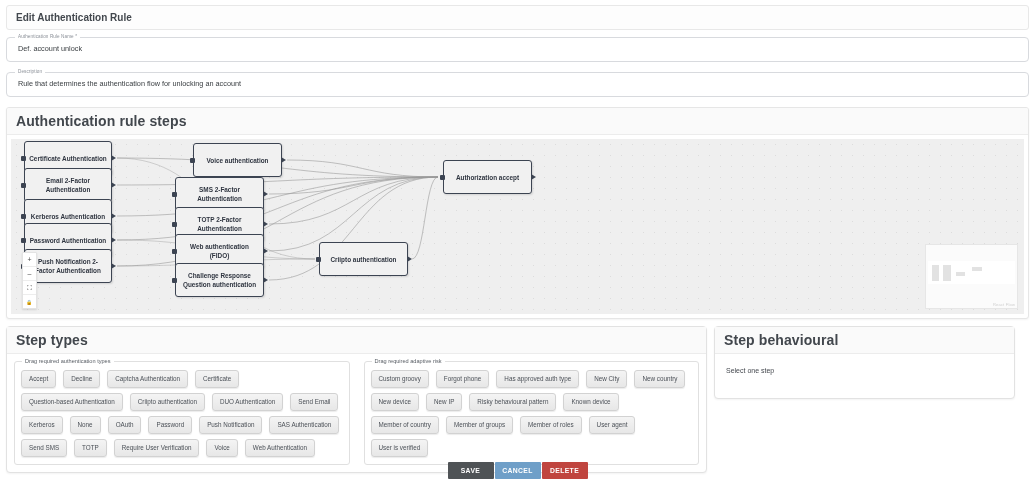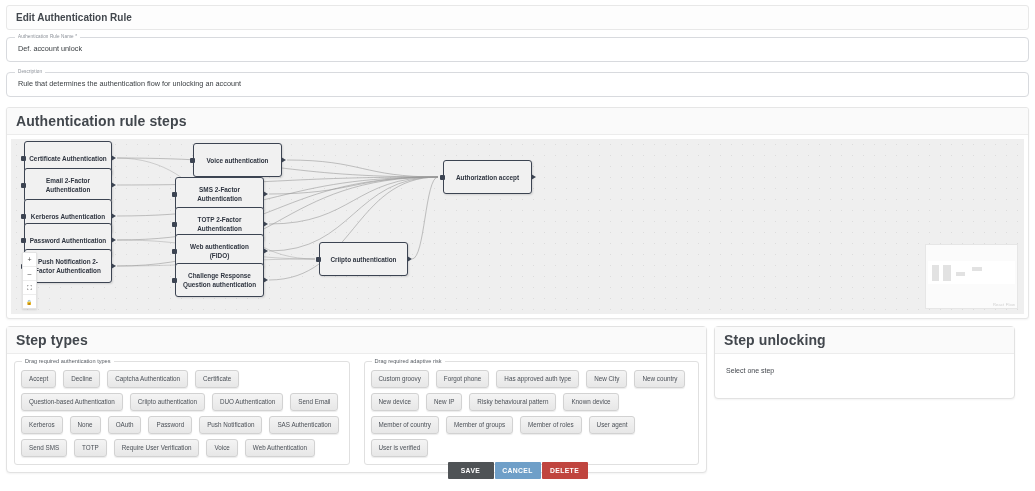--- a/index.html
+++ b/index.html
@@ -423,21 +423,21 @@
               <div class="chip">User agent</div>
               <div class="chip">User is verified</div>
             </div>
         </div>
       </div>
 
     </div>
   </div>
 
   <div id="step-props-card" class="card">
-    <div class="card-header">Step unlocking</div>
+    <div class="card-header">Step behavioural</div>
     <div id="step-props-body">Select one step</div>
   </div>
 
 </div>
 
 <div id="footer-actions">
     <button class="btn" style="background: rgb(79, 83, 86);">SAVE</button>
     <button class="btn" style="background: rgb(111, 159, 200);">CANCEL</button>
     <button class="btn" style="background: rgb(192, 69, 63);">DELETE</button>
   </div>

